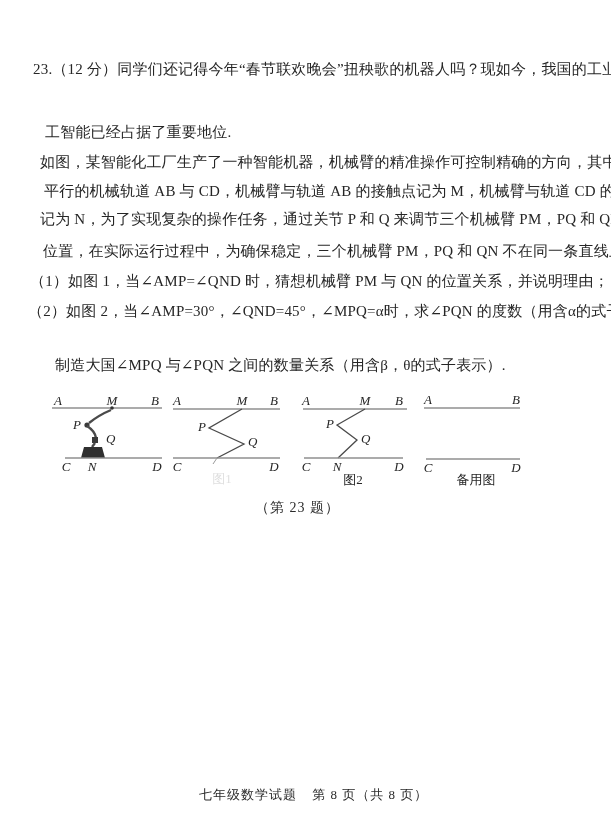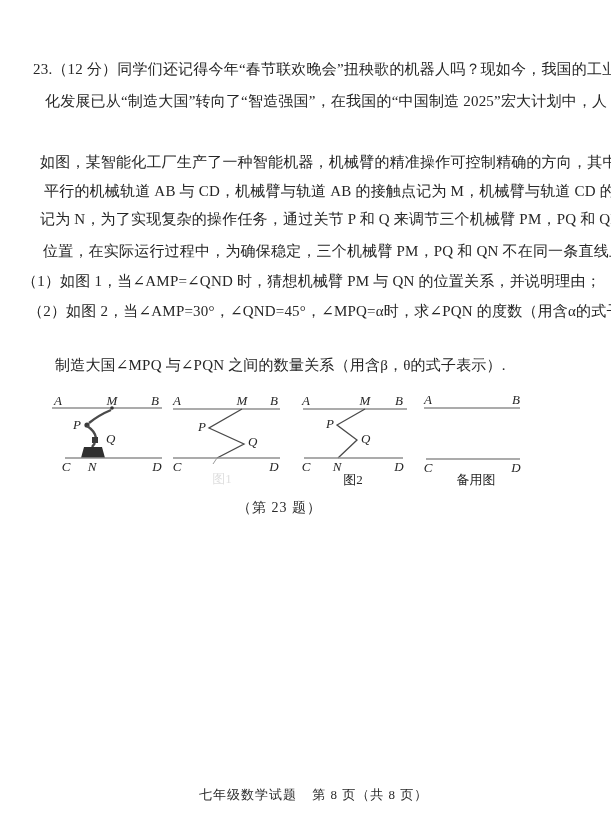--- a/index.html
+++ b/index.html
@@ -29,45 +29,46 @@
     font-size: 13px;
     fill: #262626;
   }
   .fig text.cjk { font-style: normal; font-size: 13px; }
   .fig text.faint { opacity: 0.15; }
   .fig-note {
     position: absolute;
     font-size: 14px;
     letter-spacing: 1px;
     color: #2a2a2a;
+    margin-left: 18px;
   }
   .footer {
     position: absolute;
     top: 786px;
     left: 0;
     width: 611px;
     text-align: center;
     font-size: 13px;
     color: #2a2a2a;
     margin-left: 8px;
   }
   .footer span { margin: 0 6px; letter-spacing: 1px; }
 </style>
 </head>
 <body>
 
 <div class="page">
 
   <div class="tline" style="left:33px; top:60px;">23.（12 分）同学们还记得今年“春节联欢晚会”扭秧歌的机器人吗？现如今，我国的工业智能</div>
-  <div class="tline" style="left:45px; top:92px;">化发展已从“制造大国”转向了“智造强国”，在我国的“中国制造 2025”宏大计划中，人</div>
+  <div class="tline" style="left:45px; top:123px;">工智能已经占据了重要地位.</div>
   <div class="tline" style="left:40px; top:153px;">如图，某智能化工厂生产了一种智能机器，机械臂的精准操作可控制精确的方向，其中两条</div>
   <div class="tline" style="left:44px; top:182px;">平行的机械轨道 AB 与 CD，机械臂与轨道 AB 的接触点记为 M，机械臂与轨道 CD 的接触点</div>
   <div class="tline" style="left:40px; top:210px;">记为 N，为了实现复杂的操作任务，通过关节 P 和 Q 来调节三个机械臂 PM，PQ 和 QN 的</div>
   <div class="tline" style="left:43px; top:242px;">位置，在实际运行过程中，为确保稳定，三个机械臂 PM，PQ 和 QN 不在同一条直线上.</div>
-  <div class="tline" style="left:22px; top:272px;">（1）如图 1，当∠AMP=∠QND 时，猜想机械臂 PM 与 QN 的位置关系，并说明理由；</div>
+  <div class="tline" style="left:30px; top:272px;">（1）如图 1，当∠AMP=∠QND 时，猜想机械臂 PM 与 QN 的位置关系，并说明理由；</div>
   <div class="tline" style="left:28px; top:302px;">（2）如图 2，当∠AMP=30°，∠QND=45°，∠MPQ=α时，求∠PQN 的度数（用含α的式子表示）；</div>
   <div class="tline" style="left:55px; top:356px;">制造大国∠MPQ 与∠PQN 之间的数量关系（用含β，θ的式子表示）.</div>
 
   <svg class="fig" style="left:45px; top:395px;" width="130" height="90" viewBox="0 0 130 90">
     <line class="rail" x1="7" y1="13" x2="117" y2="13"></line>
     <text x="13" y="10" text-anchor="middle">A</text>
     <text x="67" y="10" text-anchor="middle">M</text>
     <text x="110" y="10" text-anchor="middle">B</text>
     <circle cx="67" cy="13" r="1.8" fill="#333"></circle>
     <path class="arm" d="M66,15 Q54,20 44,28" style="stroke-width:2.4"></path>

